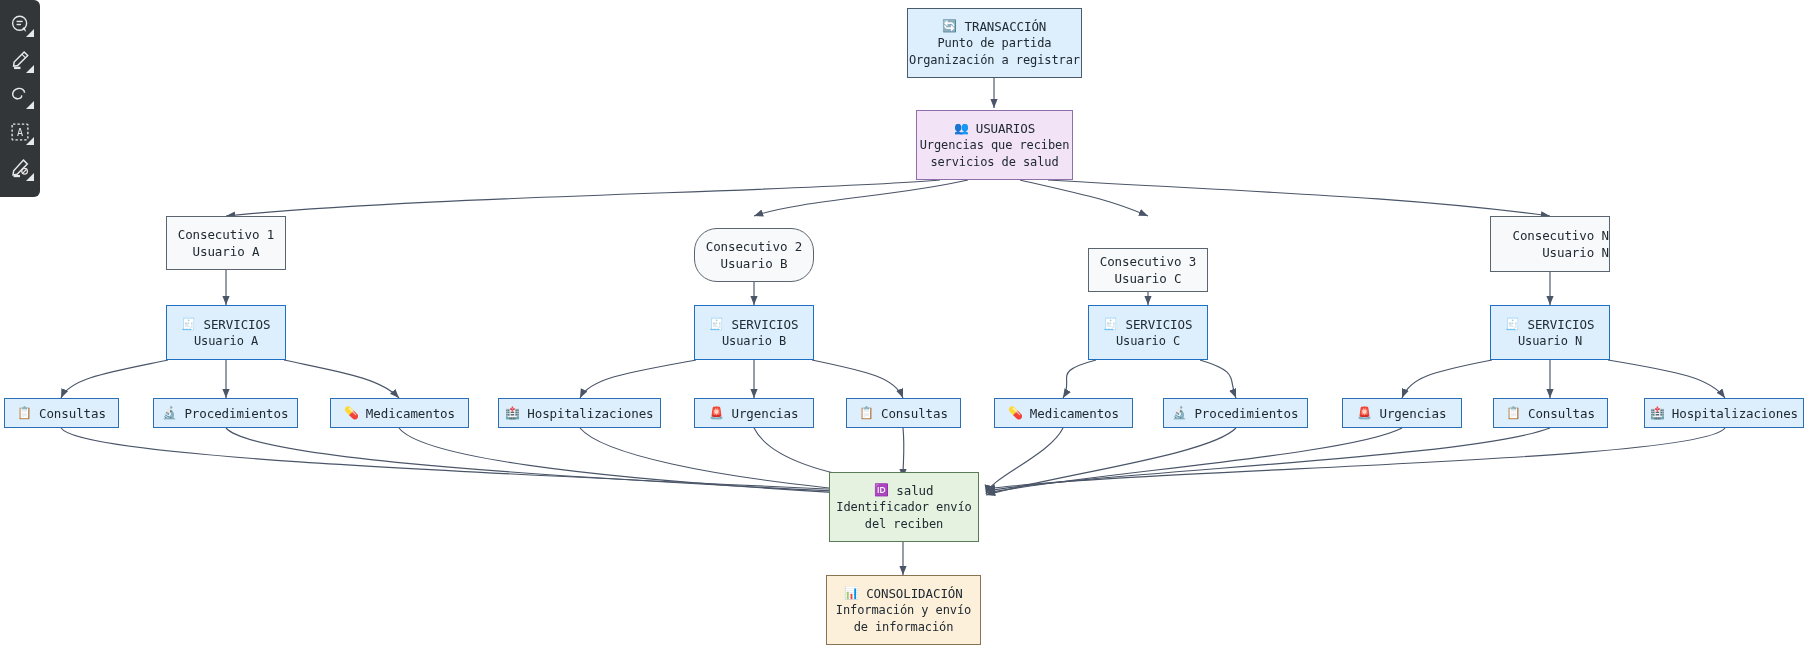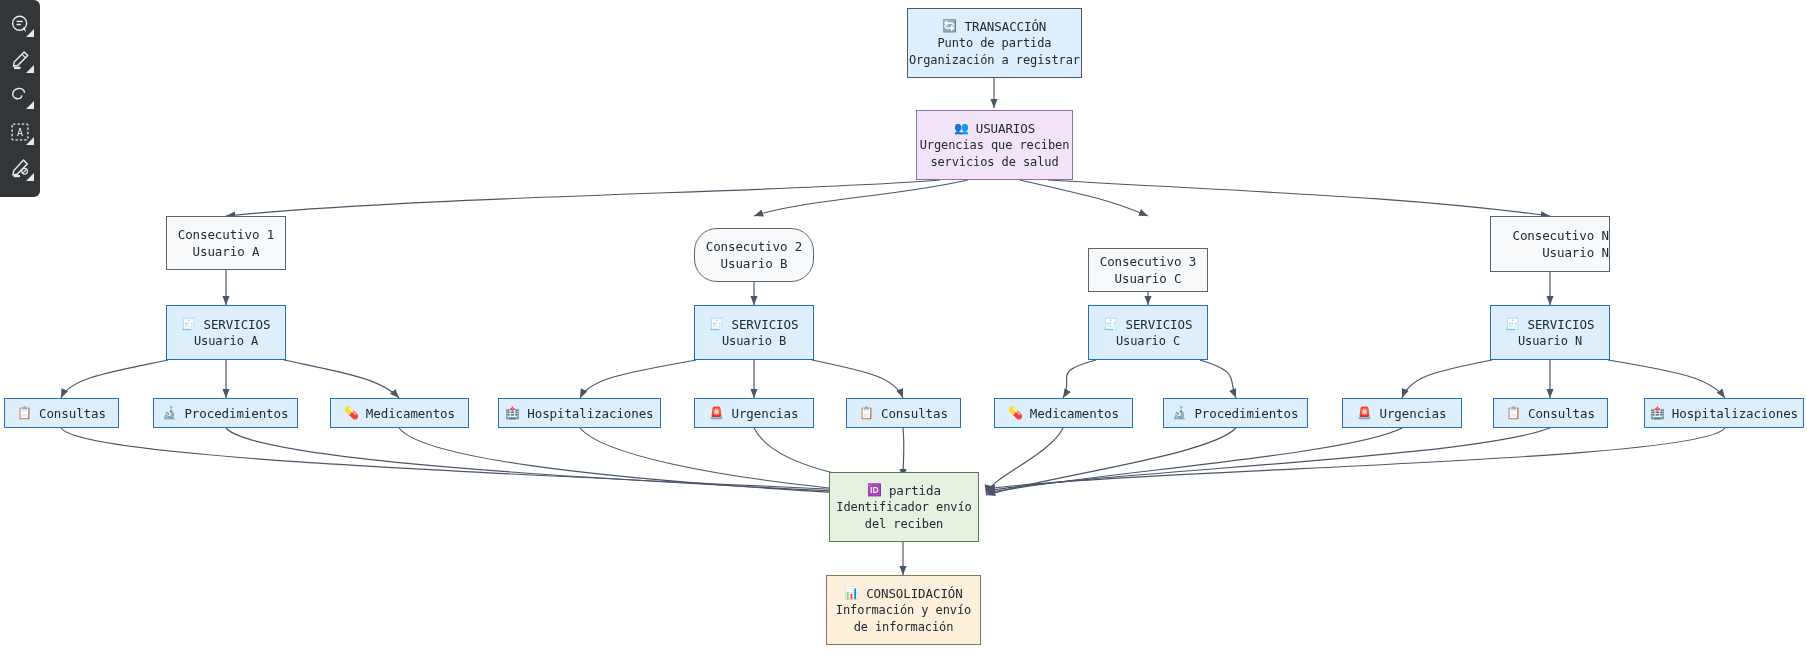--- a/index.html
+++ b/index.html
@@ -347,21 +347,21 @@
   <div class="node v-blue" style="left:1644px; top:398px; width:160px; height:30px;">
     <div class="ttl">
       <span class="ico">🏥</span>
       <span>Hospitalizaciones</span>
     </div>
   </div>
 
   <div class="node v-green" style="left:829px; top:472px; width:150px; height:70px;">
     <div class="ttl">
       <span class="ico">🆔</span>
-      <span>partida</span>
+      <span>salud</span>
     </div>
     <div class="sub">Identificador envío</div>
     <div class="sub">del reciben</div>
   </div>
 
   <div class="node v-orange" style="left:826px; top:575px; width:155px; height:70px;">
     <div class="ttl">
       <span class="ico">📊</span>
       <span>CONSOLIDACIÓN</span>
     </div>

